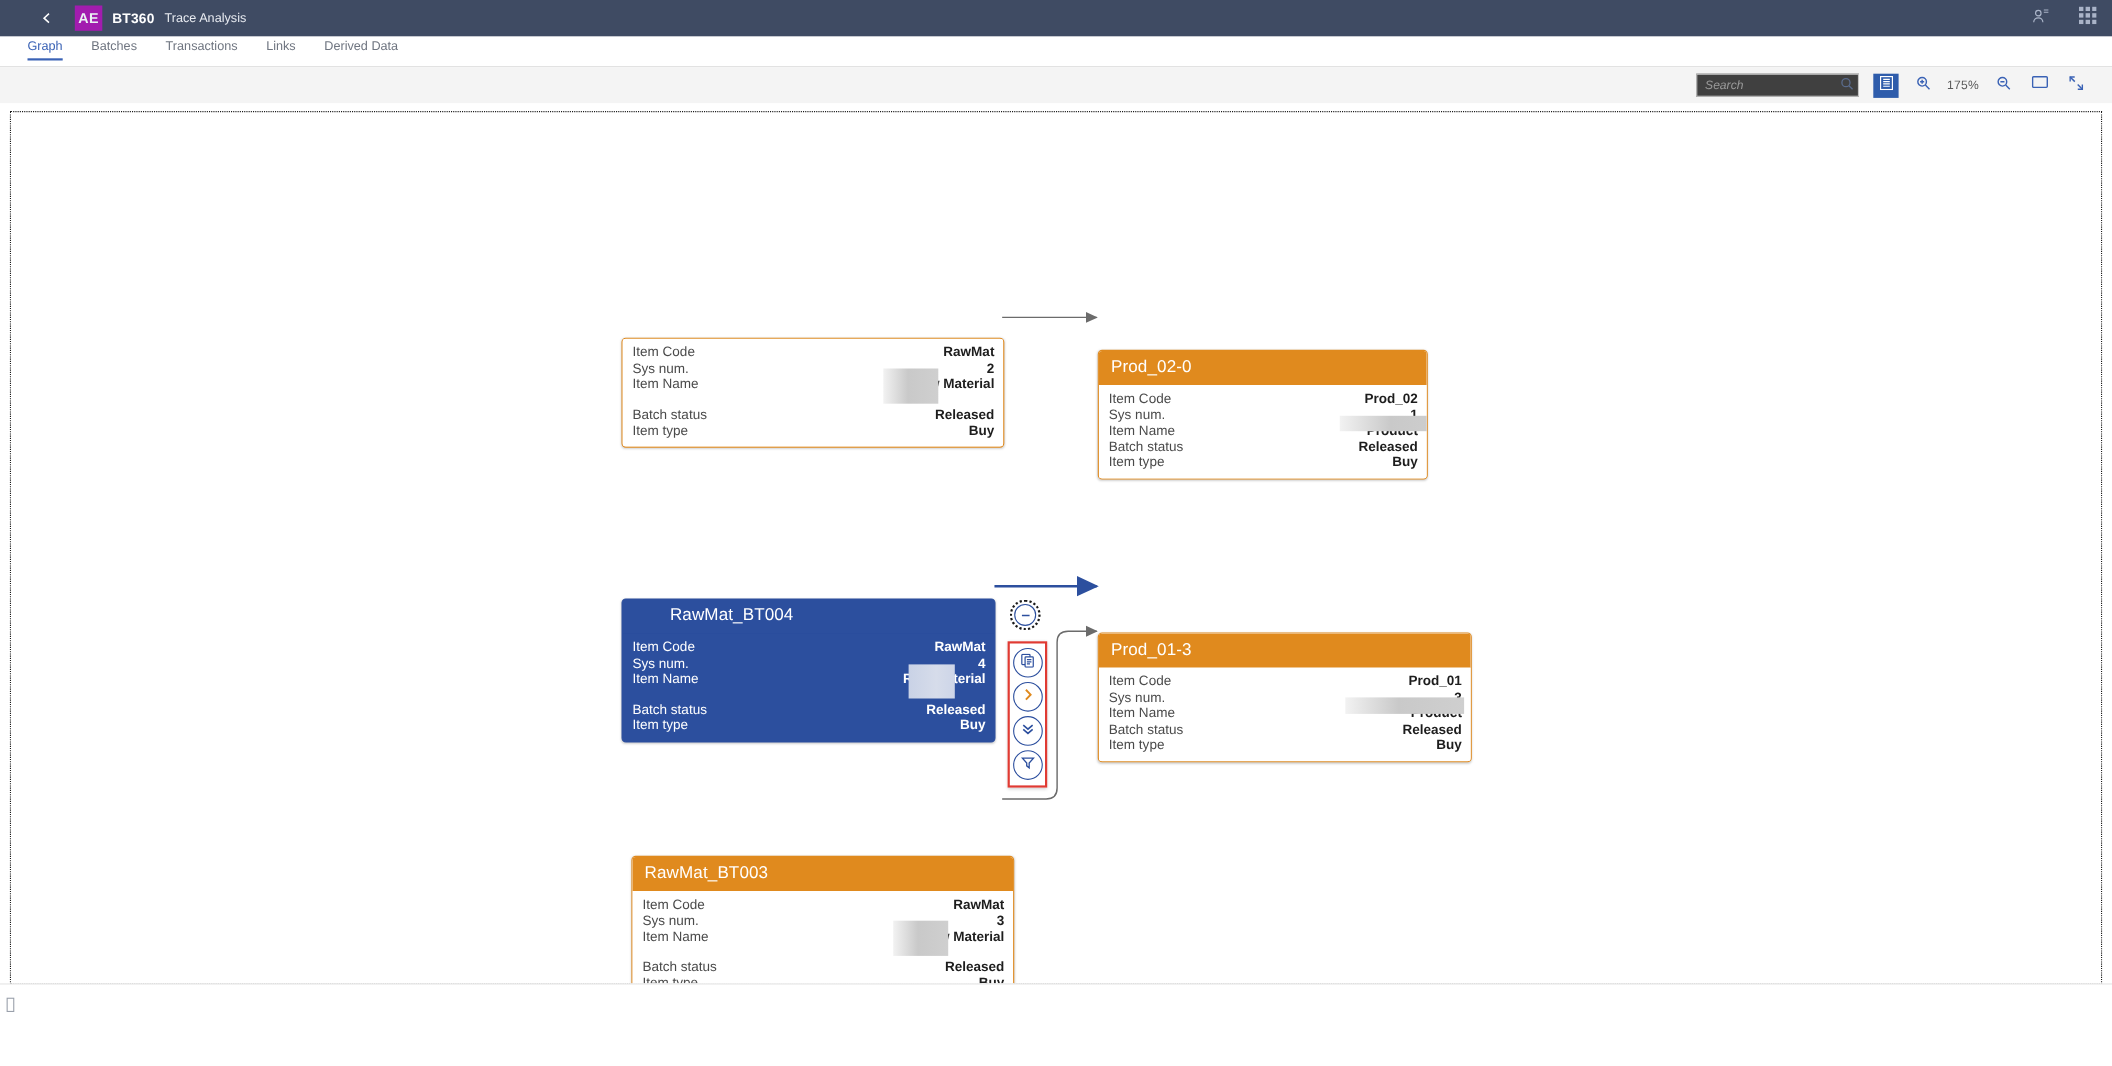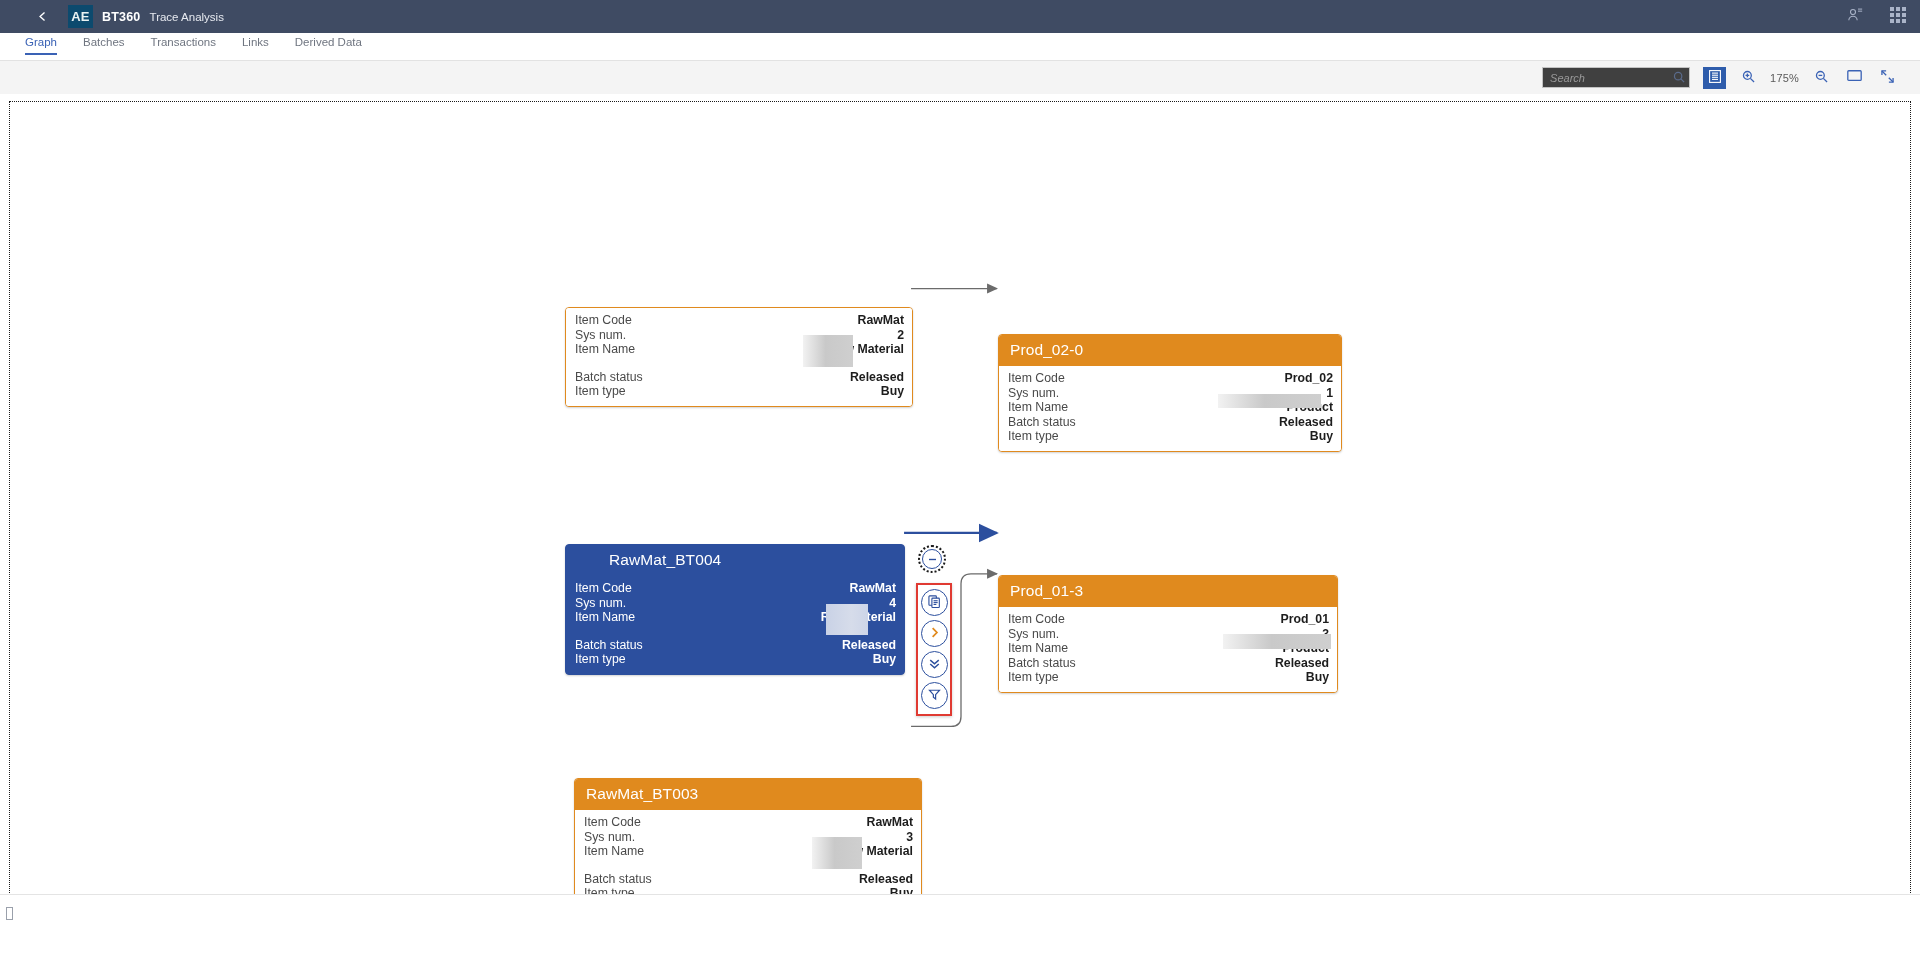--- a/index.html
+++ b/index.html
@@ -21,21 +21,21 @@
   }
   .back-arrow {
     width: 20px; height: 20px;
     display: flex; align-items: center; justify-content: center;
     cursor: pointer; color: #ffffff;
     margin-right: 16px;
   }
   .back-arrow svg { display: block; }
   .logo-badge {
     width: 25px; height: 23px;
-    background: #0c4a6e;
+    background: #a21caf;
     color: #e9f2f2;
     font-size: 13px; font-weight: bold;
     display: flex; align-items: center; justify-content: center;
     letter-spacing: .3px;
     margin-right: 9px;
   }
   .brand-name {
     color: #ffffff; font-size: 12.5px; font-weight: bold;
     letter-spacing: .2px; margin-right: 9px; text-align: center;
   }
@@ -398,21 +398,21 @@
           <span class="v">Released</span>
         </div>
         <div class="row">
           <span class="k">Item type</span>
           <span class="v">Buy</span>
         </div>
         <div class="redact" style="left:237px; top:27px; width:50px; height:32px;"></div>
       </div>
     </div>
 
-    <div class="node" style="left:988px; top:232px; width:344px;">
+    <div class="node" style="left:988px; top:216px; width:300px;">
       <div class="node-head">Prod_02-0</div>
       <div class="node-body" style="position:relative;">
         <div class="row">
           <span class="k">Item Code</span>
           <span class="v">Prod_02</span>
         </div>
         <div class="row">
           <span class="k">Sys num.</span>
           <span class="v">1</span>
         </div>

